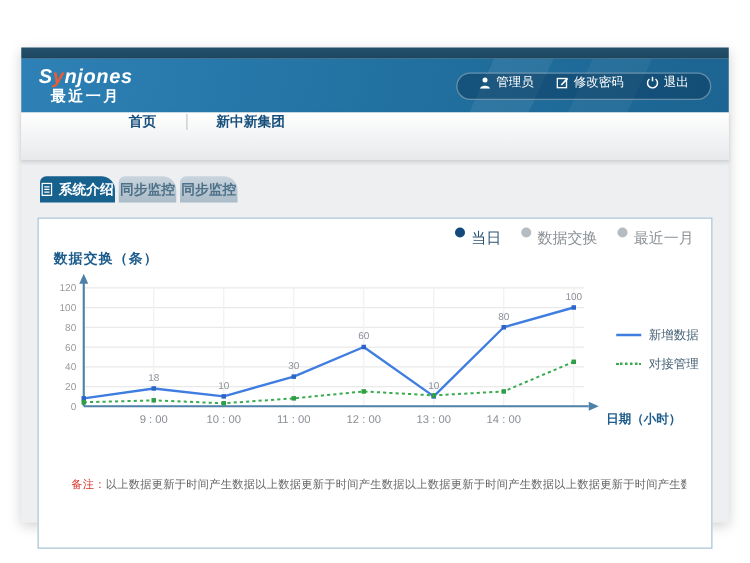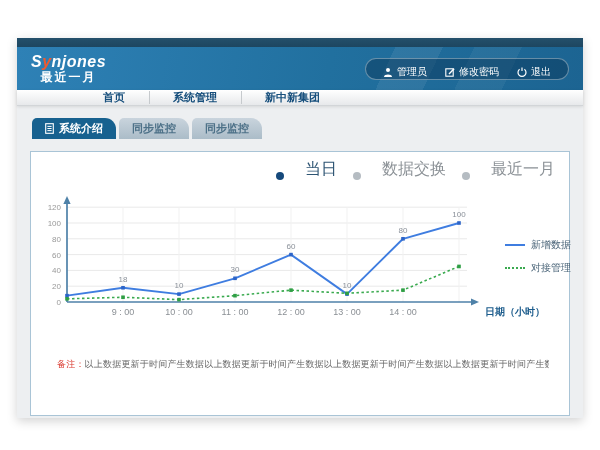--- a/index.html
+++ b/index.html
@@ -14,57 +14,57 @@
   .header { height:43px; background:linear-gradient(100deg,#2e81b6 0%,#21709f 55%,#1c6492 100%);
             display:flex; align-items:center; padding:0 14px; position:relative; overflow:hidden; }
   .header::after { content:""; position:absolute; right:40px; top:-30px; width:260px; height:120px;
                    background:linear-gradient(115deg,transparent 40%,rgba(255,255,255,.07) 40%,rgba(255,255,255,.07) 55%,transparent 55%,transparent 65%,rgba(255,255,255,.05) 65%,rgba(255,255,255,.05) 80%,transparent 80%);
                    pointer-events:none; }
   .logo { color:#fff; line-height:1.05; text-align:center; }
   .logo .l1 { font-size:16px; font-weight:bold; font-style:italic; letter-spacing:.5px; }
   .logo .l1 .accent { color:#ef5a30; }
   .logo .l2 { font-size:12px; font-weight:bold; letter-spacing:2px; }
   .app-title { color:#fff; font-size:14px; margin-left:18px; margin-top:10px; letter-spacing:1px; }
-  .user-pill { margin-left:auto; display:flex; align-items:flex-end; gap:4px; height:22px;
+  .user-pill { margin-left:auto; display:flex; align-items:flex-start; gap:4px; height:22px;
                background:rgba(8,52,84,.45); border:1px solid rgba(255,255,255,.35);
                border-radius:12px; padding:0 10px; z-index:2; }
   .user-btn { display:flex; align-items:center; gap:4px; color:#fff; font-size:10px;
               padding:0 7px; cursor:pointer; white-space:nowrap; }
   .user-btn svg { display:block; }
 
-  .nav { height:16px; background:linear-gradient(#ffffff,#e7e9eb); border-bottom:1px solid #d2d5d8;
+  .nav { height:39px; background:linear-gradient(#ffffff,#e7e9eb); border-bottom:1px solid #d2d5d8;
          box-shadow:0 1px 3px rgba(0,0,0,.10); display:flex; align-items:flex-start;
          padding-left:62px; position:relative; z-index:1; }
   .nav-item { font-size:11px; font-weight:bold; color:#174f7c; padding:0 24px; cursor:pointer;
               position:relative; white-space:nowrap; }
   .nav-item + .nav-item::before { content:""; position:absolute; left:0; top:1px; bottom:1px;
                                   width:1px; background:#c6cacd; }
 
   .content { position:relative; height:304px; }
   .tabs { display:flex; gap:3px; margin:12px 0 0 15px; height:21px; }
-  .tab { display:flex; align-items:center; gap:5px; padding:0 13px; font-size:11px; font-weight:bold;
+  .tab { display:flex; align-items:center; gap:5px; padding:0 1px; font-size:11px; font-weight:bold;
          color:#4d7188; background:linear-gradient(#c9d4dd,#abbcc8); border-radius:5px 11px 0 0;
          cursor:pointer; white-space:nowrap; }
   .tab.active { background:#17618f; color:#fff; }
   .tab .tab-ic { display:flex; }
 
   .panel { position:absolute; left:13px; top:33px; width:540px; height:265px;
            background:#fff; border:1px solid #a9c4d6; }
 
   .radio-row { position:absolute; top:7px; right:14px; display:flex; gap:16px; align-items:center; }
-  .radio { display:flex; align-items:flex-end; gap:21px; font-size:16px; color:#8b9196; cursor:pointer; }
+  .radio { display:flex; align-items:flex-start; gap:5px; font-size:12px; color:#8b9196; cursor:pointer; }
   .radio .dot { width:8px; height:8px; border-radius:50%; background:#b5bcc2; }
   .radio.selected { color:#2d5473; }
   .radio.selected .dot { background:#16497b; }
 
   .ylabel { position:absolute; top:24px; left:12px; font-size:11px; font-weight:bold; color:#1c5c8c;
             letter-spacing:1px; }
   #chart { position:absolute; left:2px; top:42px; }
 
-  .legend { position:absolute; left:474px; top:86px; display:flex; flex-direction:column; gap:9px; }
+  .legend { position:absolute; left:462px; top:86px; display:flex; flex-direction:column; gap:9px; }
   .legend-item { display:flex; align-items:center; gap:6px; font-size:10px; color:#4a6478; white-space:nowrap; }
   .legend-item .sample { width:20px; border-top-width:2px; }
 
   .note { position:absolute; left:26px; right:20px; top:206px; font-size:9px; color:#666;
           letter-spacing:.2px; white-space:nowrap; overflow:hidden; }
   .note .prefix { color:#d9352a; }
 </style>
 </head>
 <body>
 
@@ -102,21 +102,20 @@
               <line x1="5" y1="0.4" x2="5" y2="4" stroke="#fff" stroke-width="1.2"></line>
             </svg>
           </span>
           <span>退出</span>
         </div>
       </div>
   </div>
 
   <div class="nav">
       <div class="nav-item">首页</div>
-      <div class="nav-item">系统管理</div>
       <div class="nav-item">新中新集团</div>
     </div>
 
   <div class="content">
     <div class="tabs">
         <div class="tab active">
           <span class="tab-ic">
             <svg width="9" height="11" viewBox="0 0 9 11">
               <rect x="0.7" y="0.7" width="7.6" height="9.6" fill="none" stroke="#fff" stroke-width="1.1"></rect>
               <line x1="2.4" y1="3.4" x2="6.6" y2="3.4" stroke="#fff" stroke-width="1"></line>
@@ -142,20 +141,21 @@
           </div>
           <div class="radio">
             <span class="dot"></span>
             <span>数据交换</span>
           </div>
           <div class="radio">
             <span class="dot"></span>
             <span>最近一月</span>
           </div>
         </div>
+      <div class="ylabel">数据交换（条）</div>
       <svg id="chart" width="522" height="140">
           <text x="28" y="111" font-size="8" fill="#999" text-anchor="end" font-family="Liberation Sans, DejaVu Sans, sans-serif">0</text>
           <line x1="34" y1="92.2" x2="434" y2="92.2" stroke="#e9e9e9" stroke-width="1"></line>
           <text x="28" y="95.2" font-size="8" fill="#999" text-anchor="end" font-family="Liberation Sans, DejaVu Sans, sans-serif">20</text>
           <line x1="34" y1="76.4" x2="434" y2="76.4" stroke="#e9e9e9" stroke-width="1"></line>
           <text x="28" y="79.4" font-size="8" fill="#999" text-anchor="end" font-family="Liberation Sans, DejaVu Sans, sans-serif">40</text>
           <line x1="34" y1="60.599999999999994" x2="434" y2="60.599999999999994" stroke="#e9e9e9" stroke-width="1"></line>
           <text x="28" y="63.599999999999994" font-size="8" fill="#999" text-anchor="end" font-family="Liberation Sans, DejaVu Sans, sans-serif">60</text>
           <line x1="34" y1="44.8" x2="434" y2="44.8" stroke="#e9e9e9" stroke-width="1"></line>
           <text x="28" y="47.8" font-size="8" fill="#999" text-anchor="end" font-family="Liberation Sans, DejaVu Sans, sans-serif">80</text>

